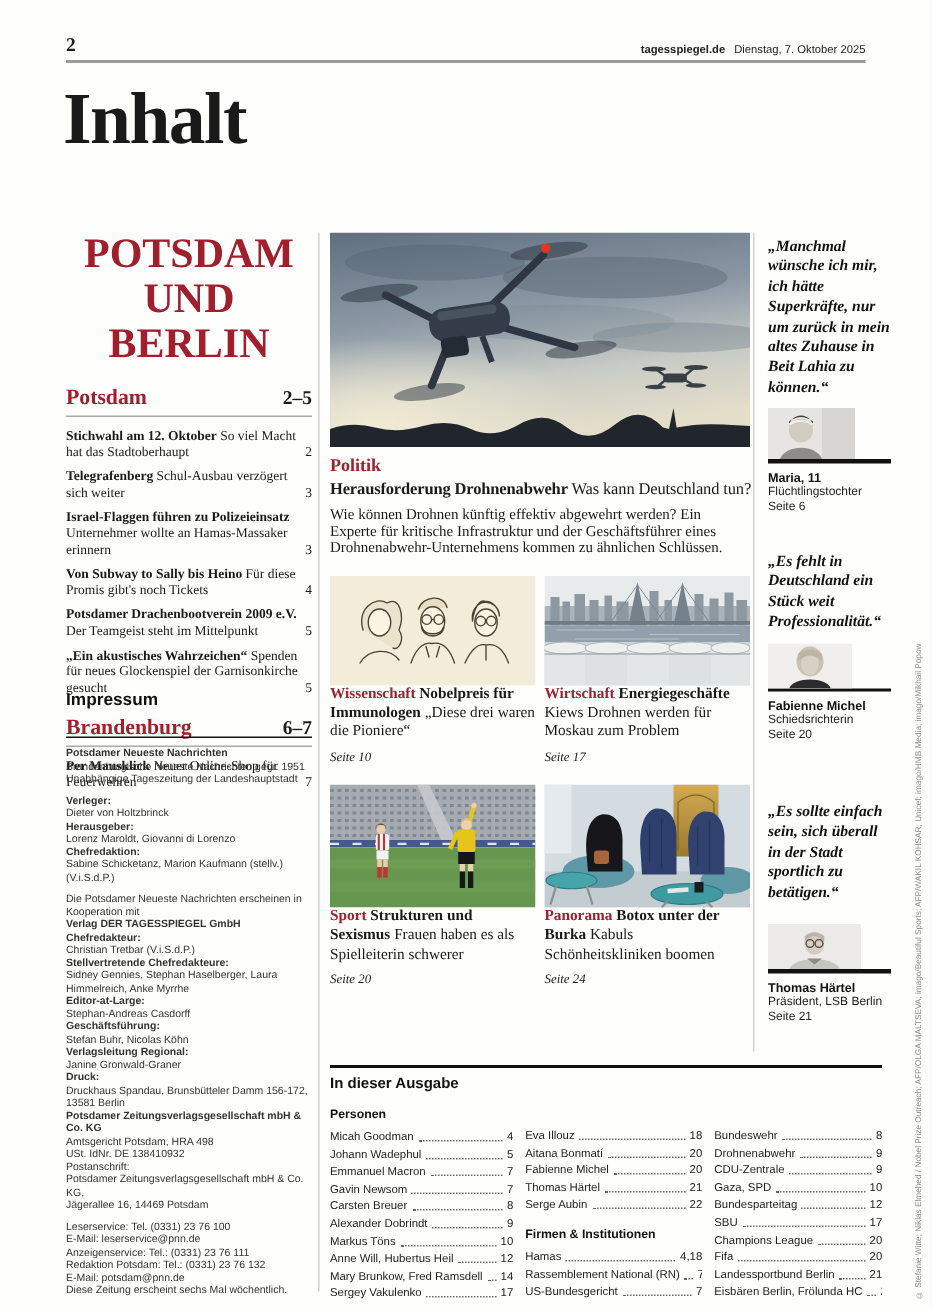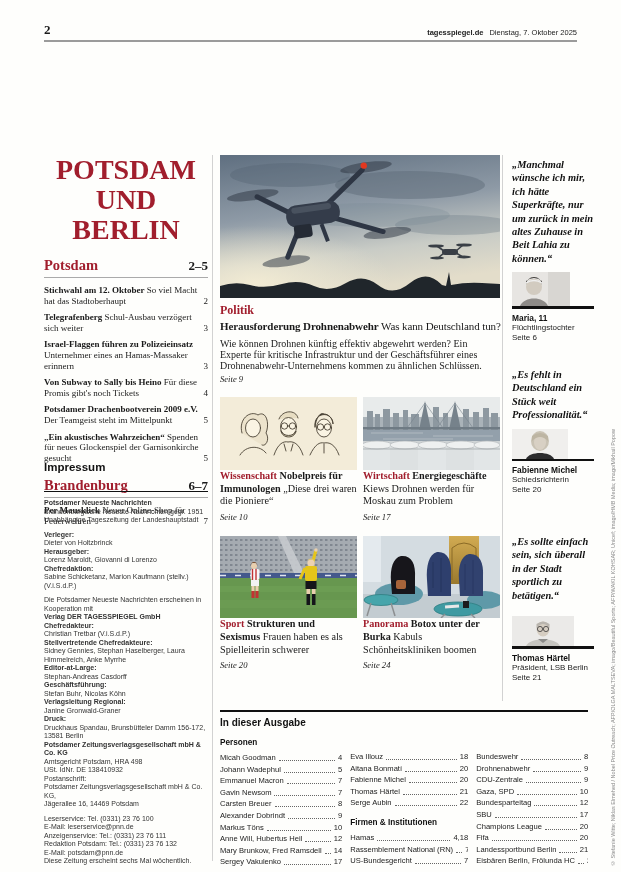--- a/index.html
+++ b/index.html
@@ -71,20 +71,21 @@
 </head>
 <body>
 
 <div class="canvas">
 
   <div class="pageno">2</div>
   <div class="head-right">
     <span class="site">tagesspiegel.de</span><span>Dienstag, 7. Oktober 2025</span>
   </div>
   <div class="head-rule"></div>
+  <h1 class="title">Inhalt</h1>
 
   <div class="vrule-left"></div>
   <div class="vrule-right"></div>
 
   <aside class="leftcol">
     <div class="masthead">
       <span>POTSDAM</span><br>
       <span>UND BERLIN</span>
     </div>
 
@@ -92,21 +93,21 @@
       <div class="group-head">
         <span class="gname">Potsdam</span>
         <span class="gpages">2–5</span>
       </div>
       <div>
 
           <div class="toc-item"><span class="lead">Stichwahl am 12. Oktober</span> <span>So viel Macht hat das Stadtoberhaupt</span><span class="toc-page">2</span></div>
 
           <div class="toc-item"><span class="lead">Telegrafenberg</span> <span>Schul-Ausbau verzögert sich weiter</span><span class="toc-page">3</span></div>
 
-          <div class="toc-item"><span class="lead">Israel-Flaggen führen zu Polizeieinsatz</span> <span>Unternehmer eines an Hamas-Massaker erinnern</span><span class="toc-page">3</span></div>
+          <div class="toc-item"><span class="lead">Israel-Flaggen führen zu Polizeieinsatz</span> <span>Unternehmer wollte an Hamas-Massaker erinnern</span><span class="toc-page">3</span></div>
 
           <div class="toc-item"><span class="lead">Von Subway to Sally bis Heino</span> <span>Für diese Promis gibt's noch Tickets</span><span class="toc-page">4</span></div>
 
           <div class="toc-item"><span class="lead">Potsdamer Drachenbootverein 2009 e.V.</span> <span>Der Teamgeist steht im Mittelpunkt</span><span class="toc-page">5</span></div>
 
           <div class="toc-item"><span class="lead">„Ein akustisches Wahrzeichen“</span> <span>Spenden für neues Glockenspiel der Garnisonkirche gesucht</span><span class="toc-page">5</span></div>
         </div>
     </section>
 
     <section class="group">
@@ -253,21 +254,20 @@
       </svg>
     </figure>
 
     <div class="story">
       <div class="kicker">Politik</div>
       <div class="headline">
         <span class="hl-b">Herausforderung Drohnenabwehr</span>
         <span>Was kann Deutschland tun?</span>
       </div>
       <p class="story-body">Wie können Drohnen künftig effektiv abgewehrt werden? Ein Experte für kritische Infrastruktur und der Geschäftsführer eines Drohnenabwehr-Unternehmens kommen zu ähnlichen Schlüssen.</p>
-      <div class="seite">Seite 9</div>
     </div>
 
     <div class="cards">
 
       <div class="card">
         <svg class="card-img" viewBox="0 0 137 73" style="height:73px">
           <rect width="137" height="73" fill="#f3ecd9"></rect>
           <g stroke="#4a4234" stroke-width="0.9" fill="none" stroke-linecap="round">
             <path d="M22,36 C18,22 30,13 38,18 C46,13 50,26 46,36 C50,42 46,50 42,48" fill="#ece3cc"></path>
             <ellipse cx="33" cy="31" rx="7.5" ry="9" fill="#faf4e3"></ellipse>

